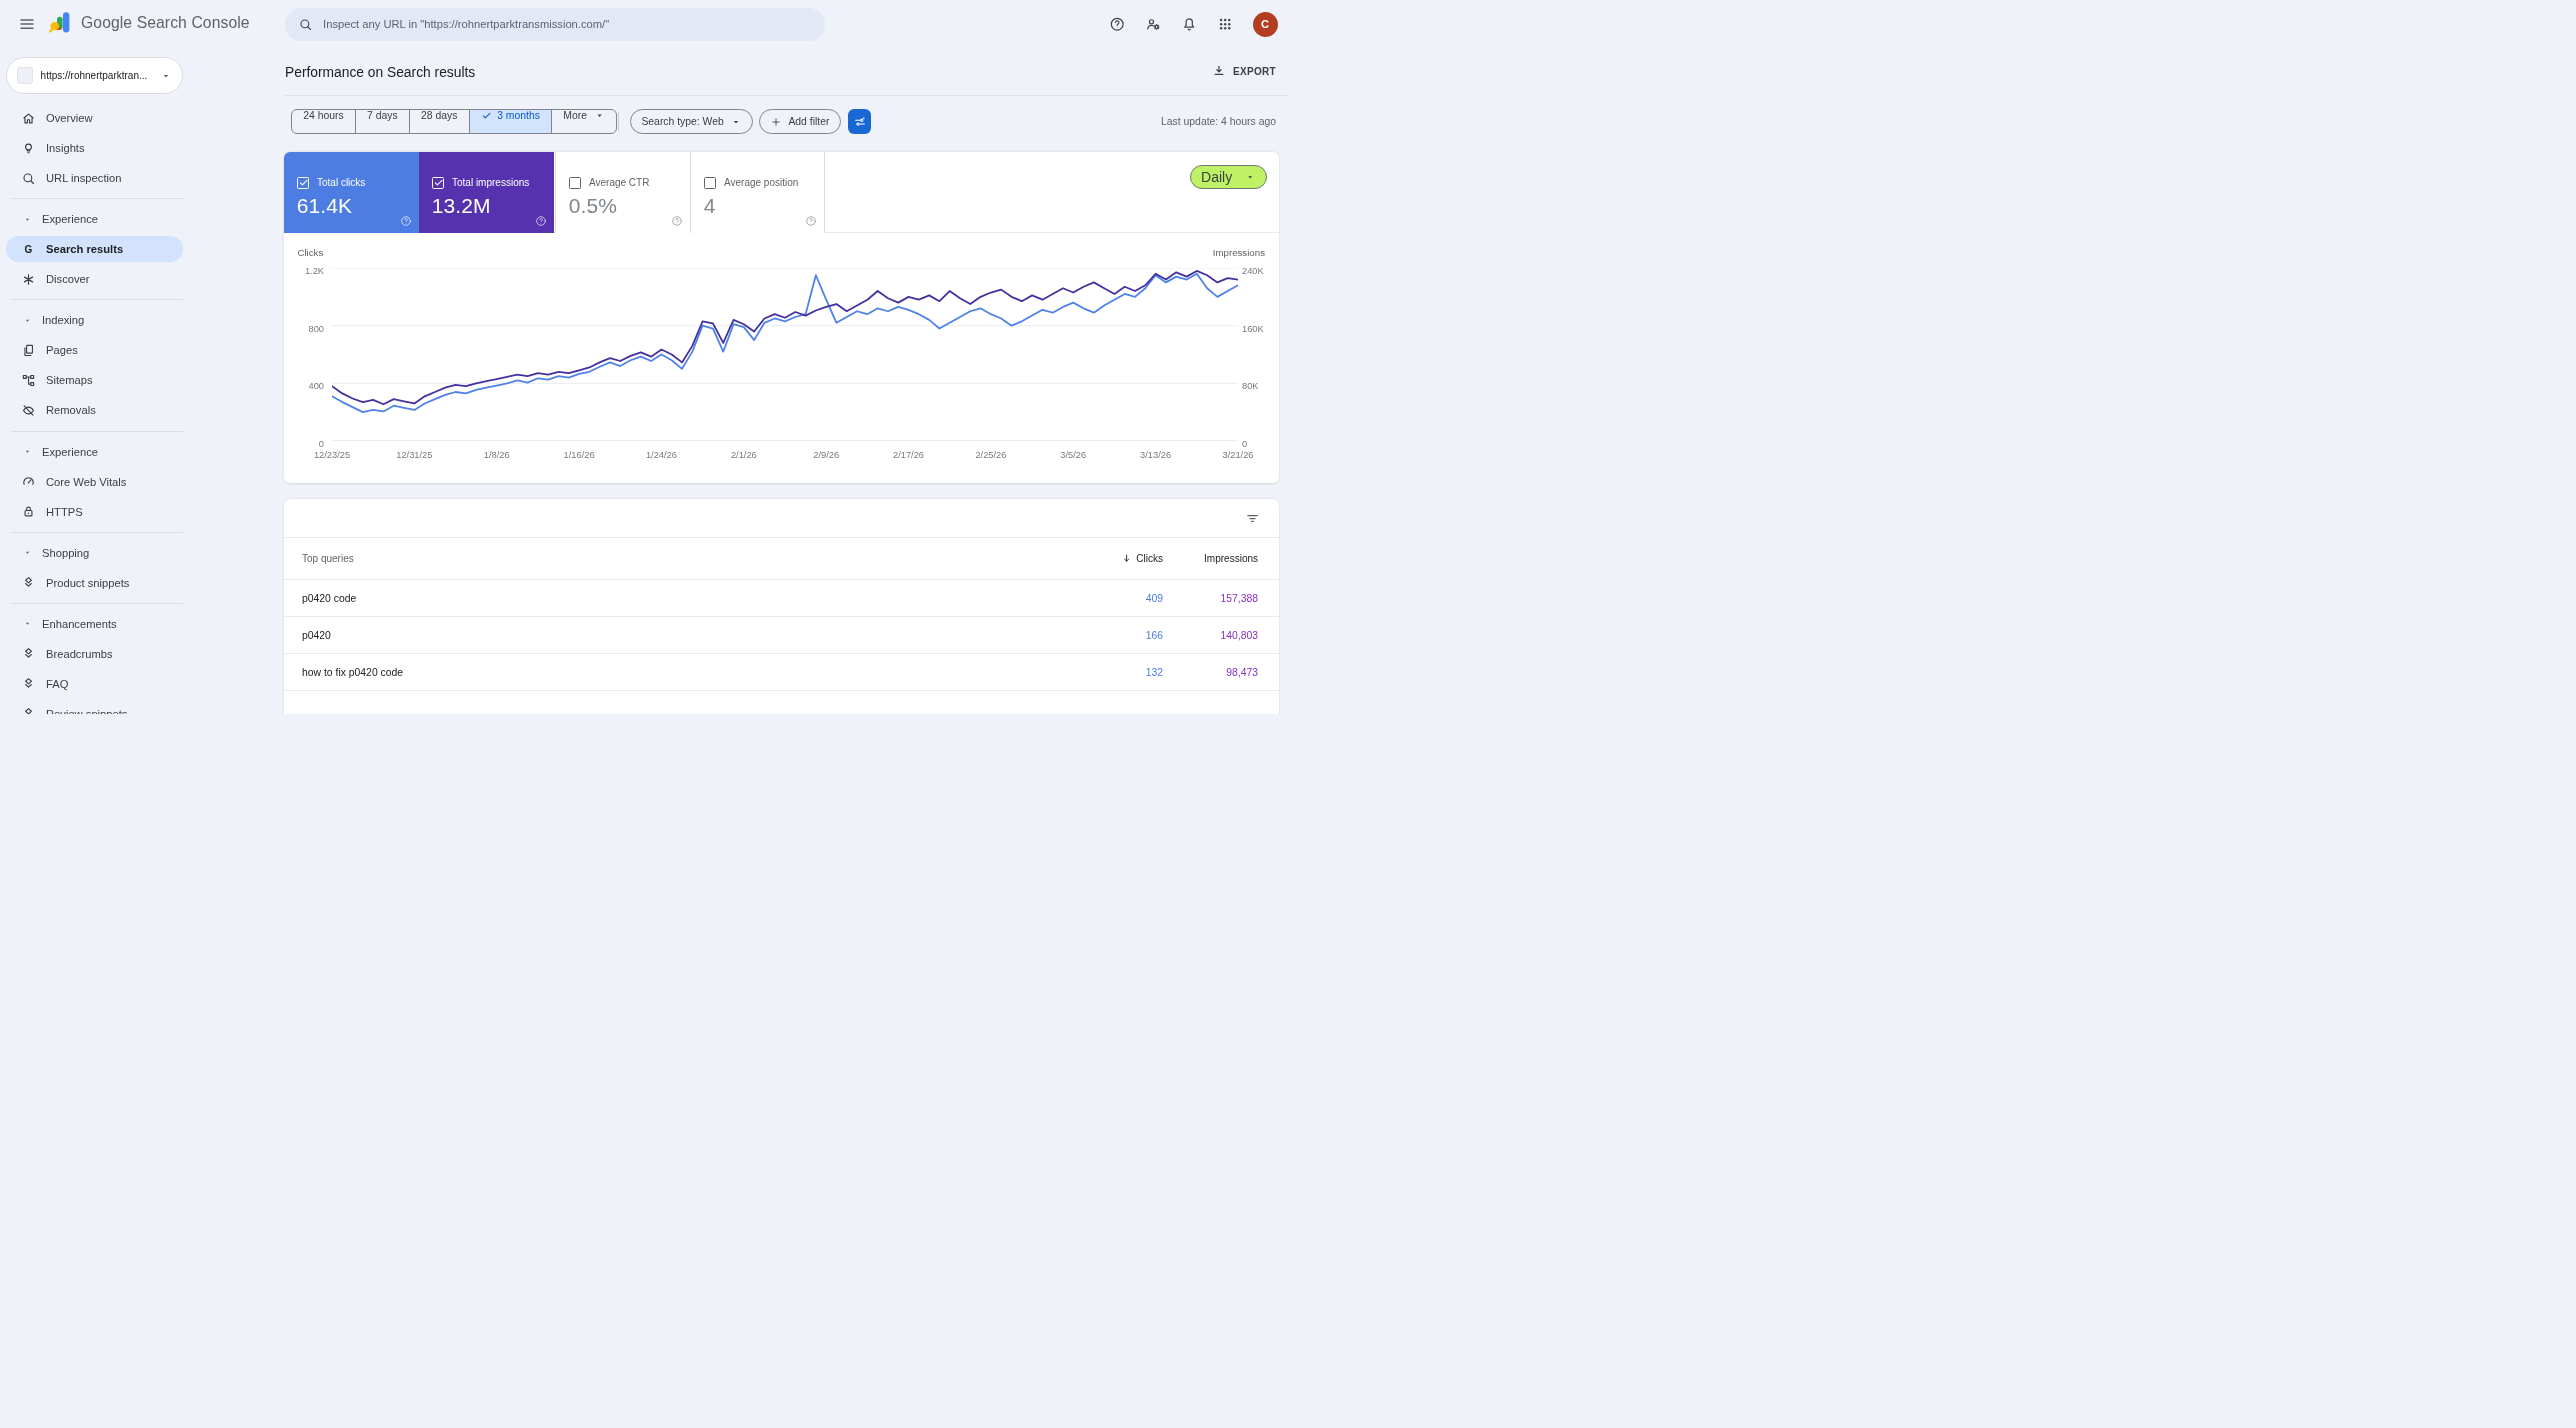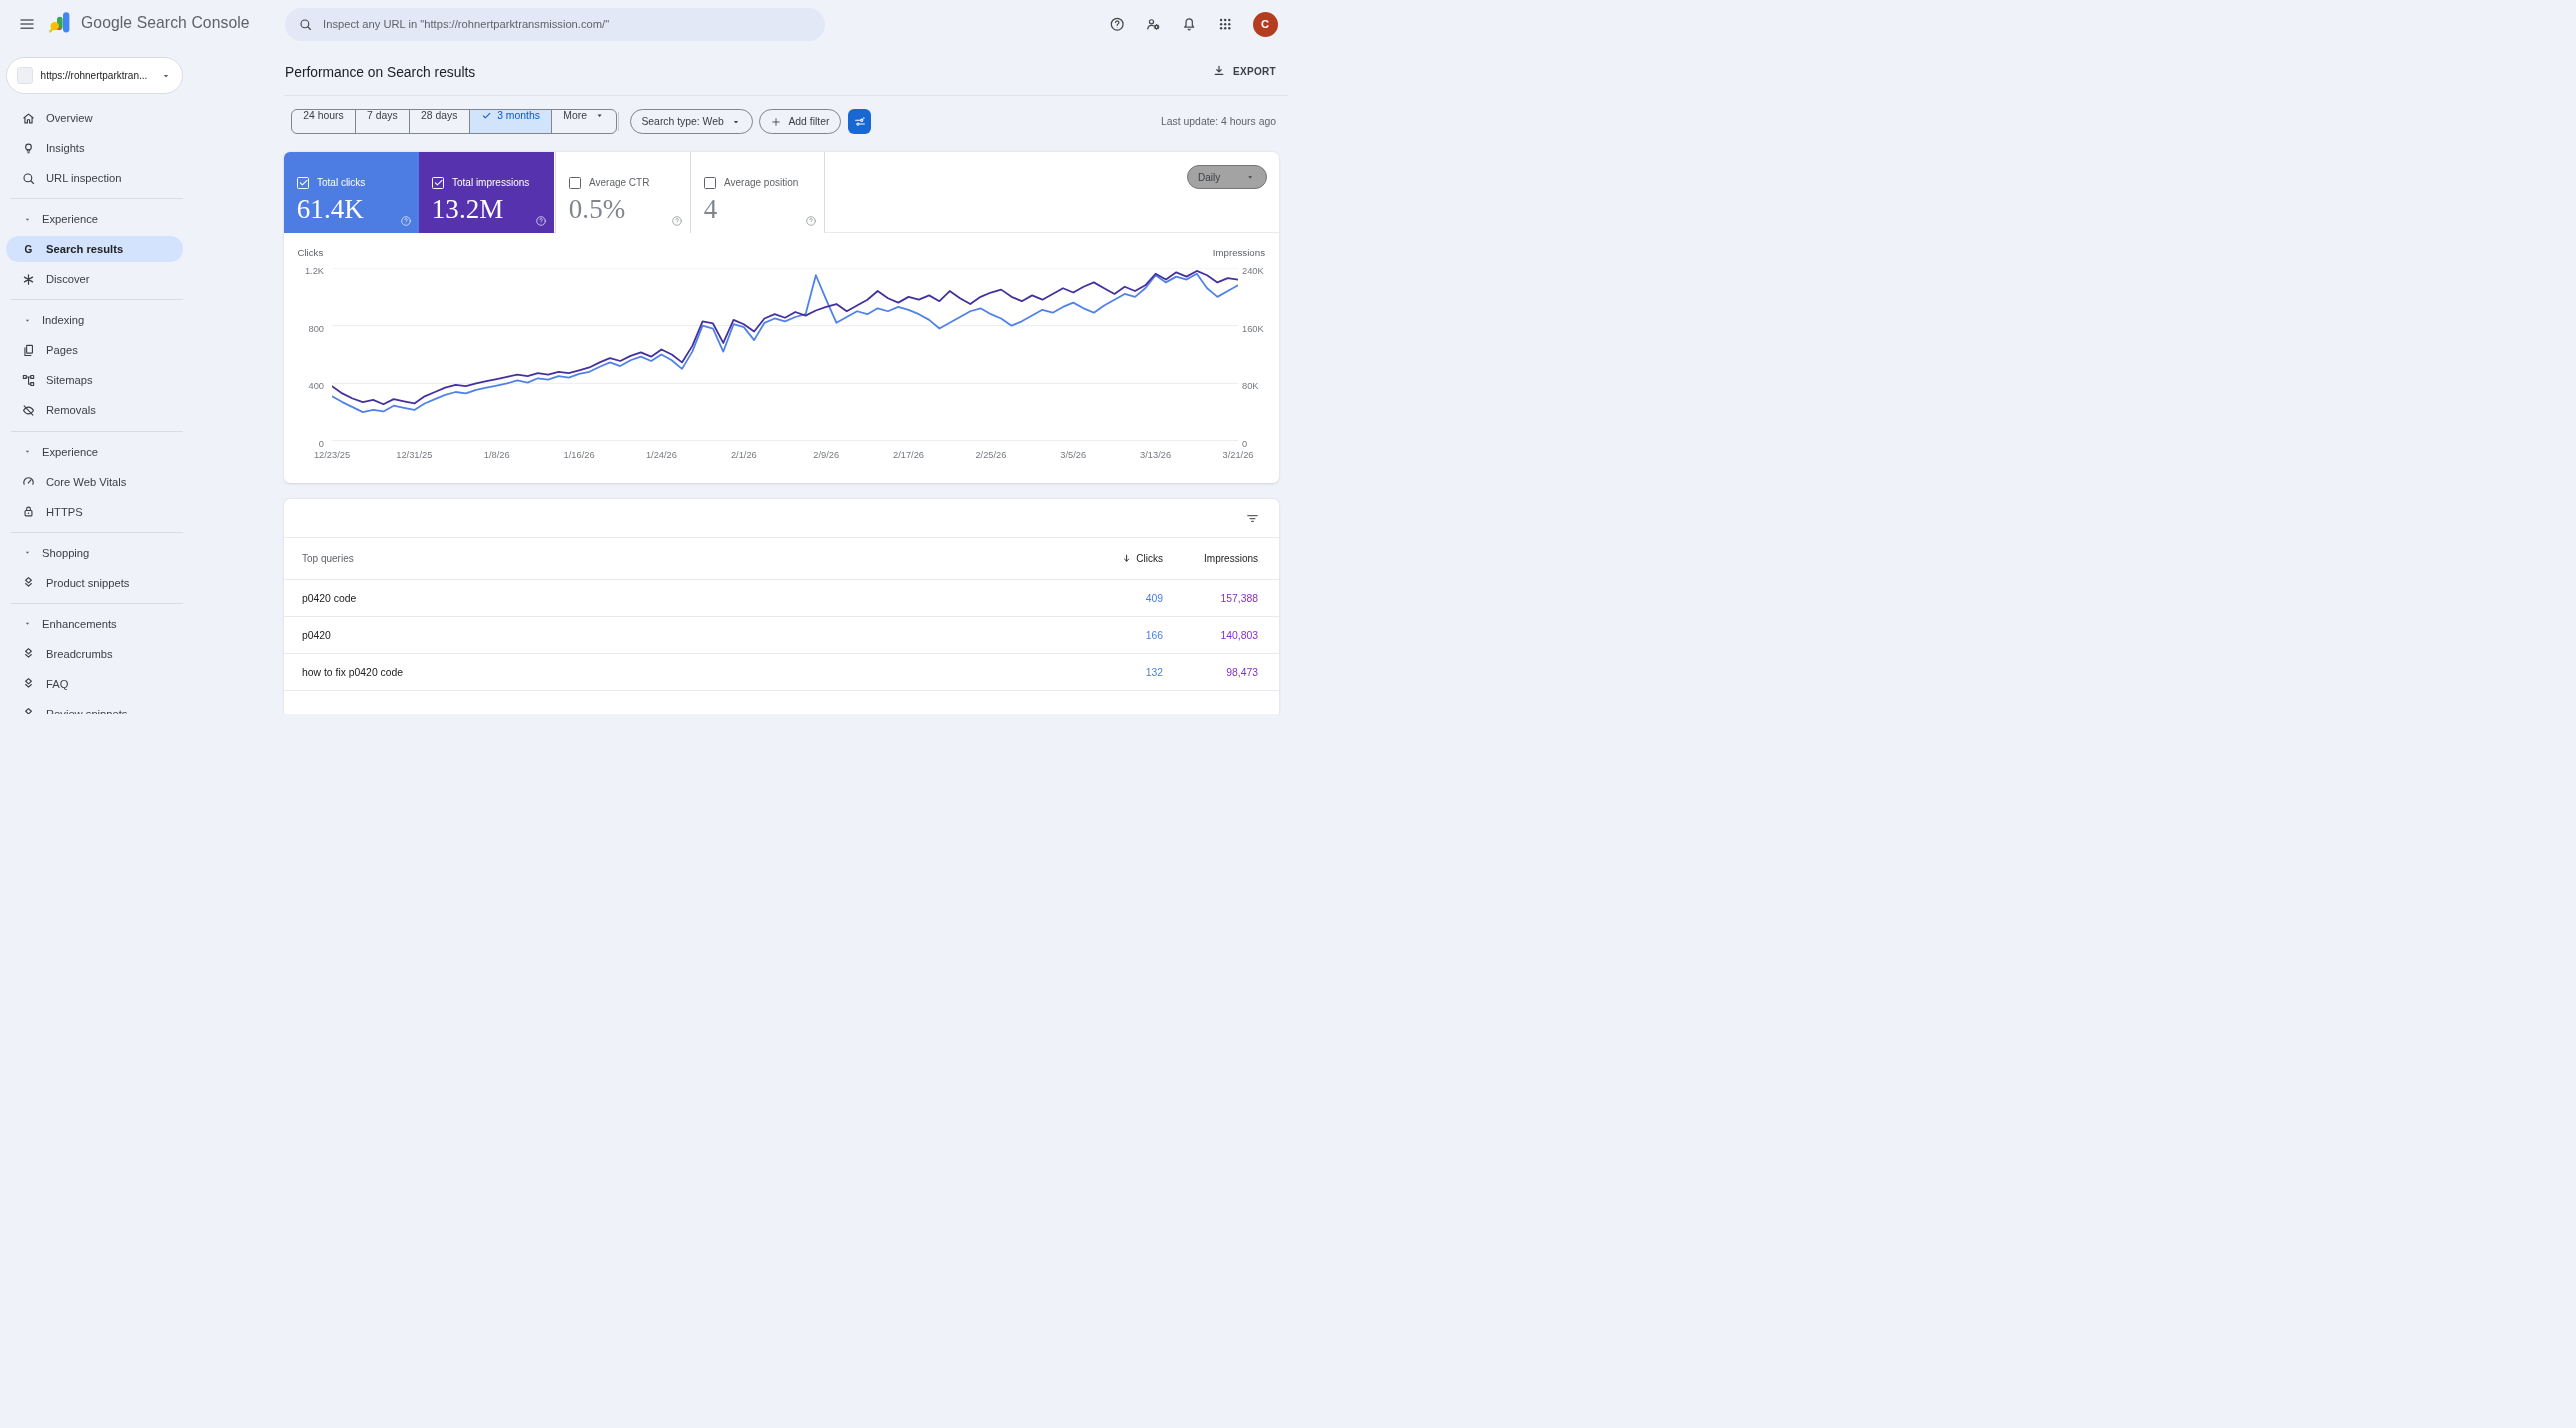--- a/index.html
+++ b/index.html
@@ -67,23 +67,23 @@
   .tune-btn { position:absolute; left:848px; top:109px; width:23px; height:25px; border:none; border-radius:6px; cursor:pointer; display:flex; align-items:center; justify-content:center; color:#fff; }
   .tune-btn .picon { width:14px; height:14px; }
   .last-update { position:absolute; right:12px; top:116px; font-size:10.4px; color:#5f6368; }
 
   
   .chart-card { position:absolute; left:284px; top:152px; width:995px; height:331px; background:#fff; border-radius:6px; box-shadow:0 0.7px 2.2px rgba(60,64,67,.16); }
   #metrics { position:absolute; left:0; top:0; right:0; height:81px; border-bottom:0.7px solid #e8eaed; }
   .mtile { position:absolute; top:0; height:81px; width:135px; cursor:pointer; }
   .mtile .mcheck { position:absolute; left:13.4px; top:24.6px; width:12px; height:12px; border-radius:1.5px; }
   .mtile .mlabel { position:absolute; left:33px; top:25px; font-size:10px; white-space:nowrap; }
-  .mtile .mvalue { position:absolute; left:12.7px; top:42px; font-size:27px; letter-spacing:0.1px;font-family:Liberation Serif, serif; }
+  .mtile .mvalue { position:absolute; left:12.7px; top:42px; font-size:21px; letter-spacing:0.1px; }
   .mtile .mhelp { position:absolute; right:7.5px; bottom:6px; width:12px; height:12px; }
-  .granularity { position:absolute; right:12px; top:13.4px; height:24px; min-width:66px; border:0.7px solid #747775; border-radius:12px; background:#a3a3a3; display:flex; align-items:center; justify-content:center; gap:25px; font-size:10px; color:#3c4043; padding:0 10.4px; cursor:pointer; }
+  .granularity { position:absolute; right:12px; top:13.4px; height:24px; min-width:66px; border:0.7px solid #747775; border-radius:12px; background:#bef264; display:flex; align-items:center; justify-content:center; gap:13px; font-size:14px; color:#3c4043; padding:0 10.4px; cursor:pointer; }
   .granularity .picon { width:10.4px; height:10.4px; color:#3c4043; }
   .axis-title { position:absolute; font-size:9.7px; color:#5f6368; }
   #clicks-title { left:13.4px; top:95px; }
   #impr-title { left:909px; width:72px; top:95px; text-align:right; }
   .tick { position:absolute; font-size:9.3px; color:#757a80; height:12px; line-height:12px; }
   .tick.left { left:0; width:40px; text-align:right; }
   .tick.right { left:958px; text-align:left; }
   #plot-wrap { position:absolute; left:48px; top:116px; width:906px; height:173px; }
   #plot-svg { position:absolute; inset:0; }
   #x-labels { position:absolute; left:48px; top:298px; width:906px; height:12px; }

